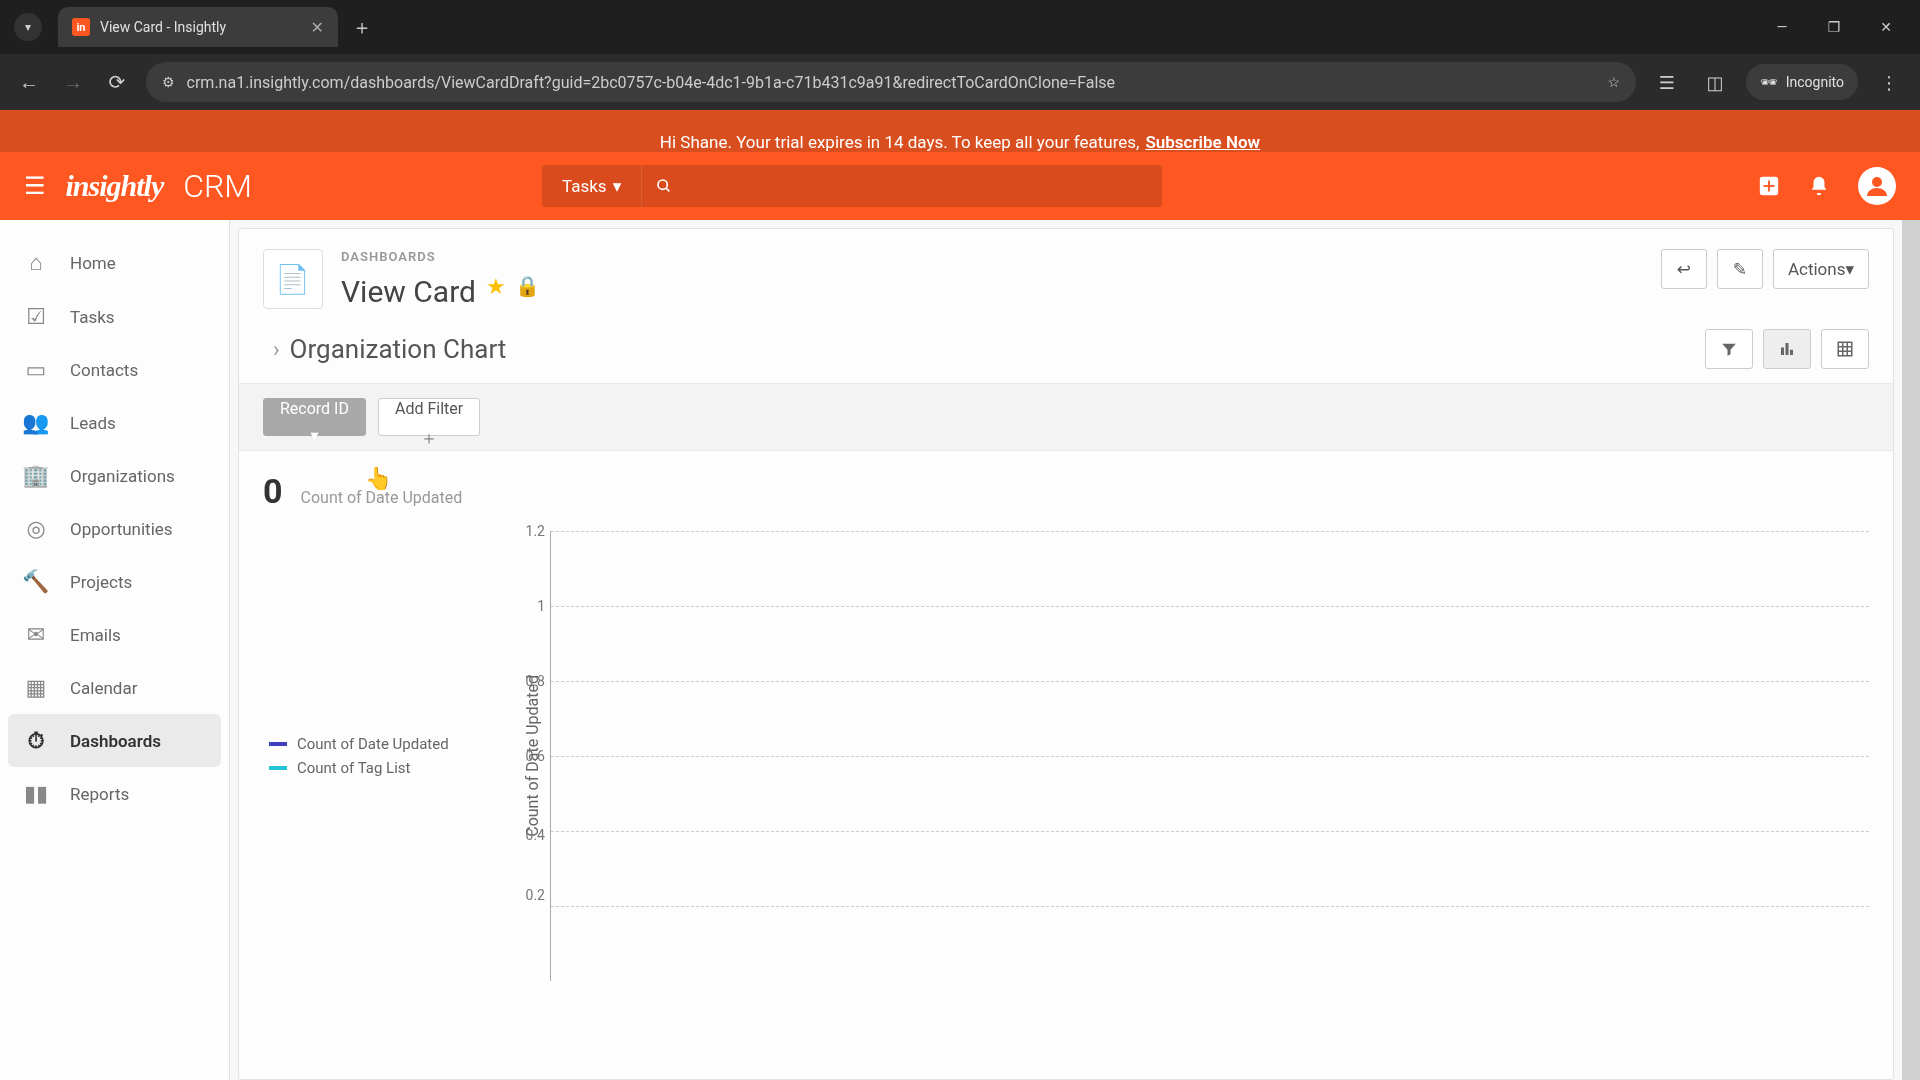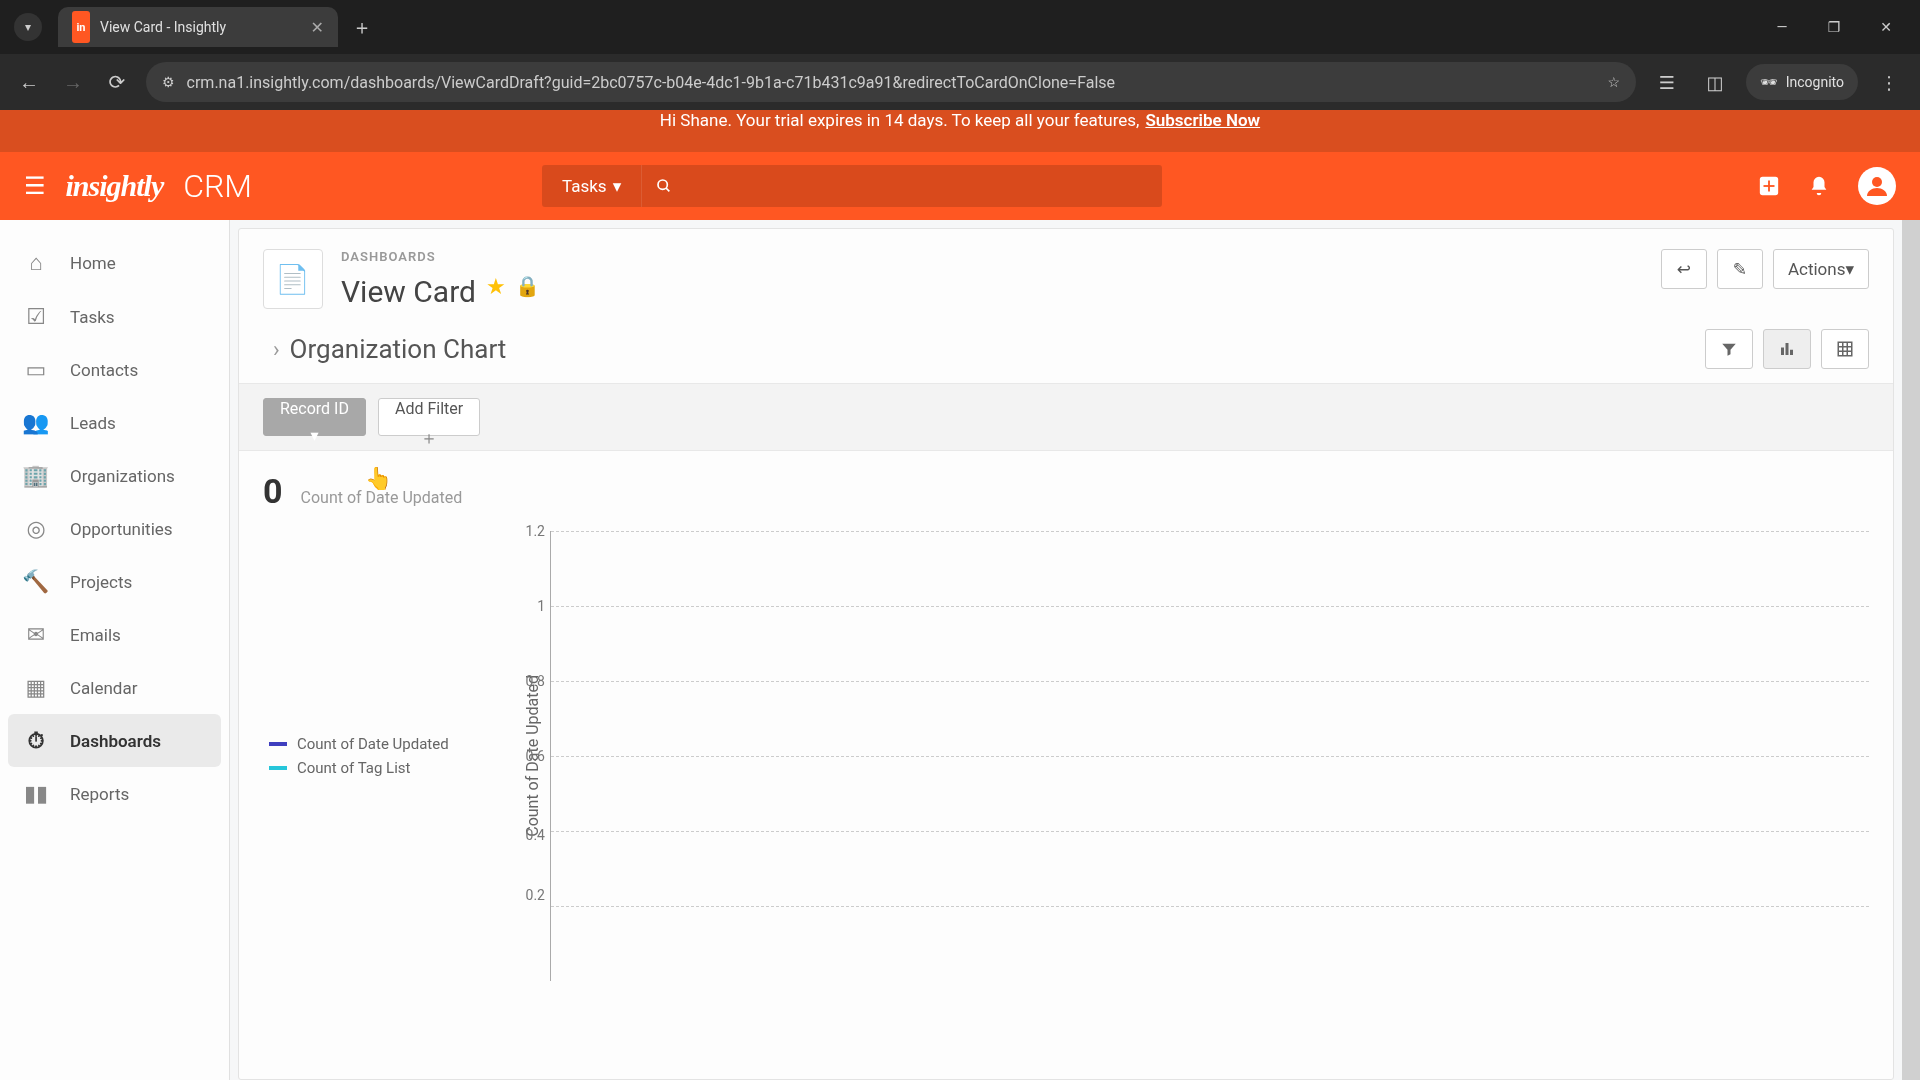--- a/index.html
+++ b/index.html
@@ -2,39 +2,39 @@
 <html><head>
 <meta charset="utf-8">
 <style>
 * { box-sizing: border-box; margin: 0; padding: 0; }
 body { font-family: -apple-system, "Segoe UI", Roboto, Arial, sans-serif; background: #fff; overflow: hidden; width: 1920px; height: 1080px; }
 
 
 .browser-chrome { width: 1920px; height: 54px; background: #1f1f1f; display: flex; align-items: center; }
 .tab-dropdown { width: 28px; height: 28px; margin-left: 14px; background: #333; border-radius: 50%; color: #ccc; display: flex; align-items: center; justify-content: center; font-size: 12px; }
 .browser-tab { background: #3c3c3c; height: 40px; margin-left: 16px; border-radius: 10px 10px 0 0; display: flex; align-items: center; padding: 0 14px; min-width: 280px; }
-.browser-tab .favicon { width: 18px; height: 32px; background: #ff5722; border-radius: 3px; color: #fff; font-size: 11px; font-weight: bold; display: flex; align-items: center; justify-content: center; margin-right: 10px; }
+.browser-tab .favicon { width: 18px; height: 18px; background: #ff5722; border-radius: 3px; color: #fff; font-size: 11px; font-weight: bold; display: flex; align-items: center; justify-content: center; margin-right: 10px; }
 .browser-tab .tab-title { color: #e0e0e0; font-size: 14px; flex: 1; }
 .browser-tab .tab-close { color: #aaa; font-size: 16px; margin-left: 12px; }
 .new-tab { color: #ccc; font-size: 20px; margin-left: 14px; }
 .window-controls { margin-left: auto; display: flex; gap: 4px; padding-right: 10px; }
 .window-controls span { width: 48px; height: 40px; color: #ccc; display: flex; align-items: center; justify-content: center; font-size: 14px; }
 
 .browser-toolbar { width: 1920px; height: 56px; background: #2b2b2b; display: flex; align-items: center; padding: 0 14px; gap: 14px; }
 .browser-toolbar .nav-btn { color: #ccc; font-size: 20px; width: 30px; text-align: center; }
 .browser-toolbar .nav-btn.disabled { color: #666; }
 .address-bar { flex: 1; height: 40px; background: #3c3c3c; border-radius: 20px; display: flex; align-items: center; padding: 0 16px; gap: 12px; }
 .address-bar .site-badge { color: #ccc; font-size: 14px; }
 .address-bar .url { color: #ccc; font-size: 16px; flex: 1; }
 .toolbar-icon { color: #ccc; font-size: 18px; width: 34px; text-align: center; }
 .incognito-badge { background: #3c3c3c; border-radius: 18px; height: 36px; display: flex; align-items: center; padding: 0 14px; color: #e0e0e0; font-size: 14px; gap: 8px; }
 
 
 .app { width: 1920px; height: calc(1080px - 110px); display: flex; flex-direction: column; }
-.trial-banner { background: #d94e1f; color: #fff; height: 42px; display: flex; align-items: flex-start; justify-content: center; font-size: 17px; }
+.trial-banner { background: #d94e1f; color: #fff; height: 42px; display: flex; align-items: flex-end; justify-content: center; font-size: 17px; }
 .trial-banner a { color: #fff; text-decoration: underline; font-weight: 600; margin-left: 6px; }
 .app-header { background: #ff5722; height: 68px; display: flex; align-items: center; padding: 0 24px; }
 .hamburger { color: #fff; font-size: 24px; margin-right: 20px; }
 .logo { font-family: Georgia, serif; font-style: italic; font-weight: bold; color: #fff; font-size: 30px; margin-right: 20px; letter-spacing: -1px; }
 .app-label { color: #fff; font-size: 32px; font-weight: 300; }
 .search-wrap { margin-left: 290px; background: rgba(0,0,0,0.15); border-radius: 3px; height: 42px; display: flex; align-items: center; width: 620px; }
 .search-drop { color: #fff; padding: 0 20px; display: flex; align-items: center; gap: 6px; font-size: 17px; border-right: 1px solid rgba(255,255,255,0.1); height: 100%; }
 .search-icon { color: #fff; padding: 0 14px; font-size: 16px; }
 .search-input { background: transparent; border: none; flex: 1; color: #fff; font-size: 16px; outline: none; }
 .header-right { margin-left: auto; display: flex; align-items: center; gap: 28px; }

